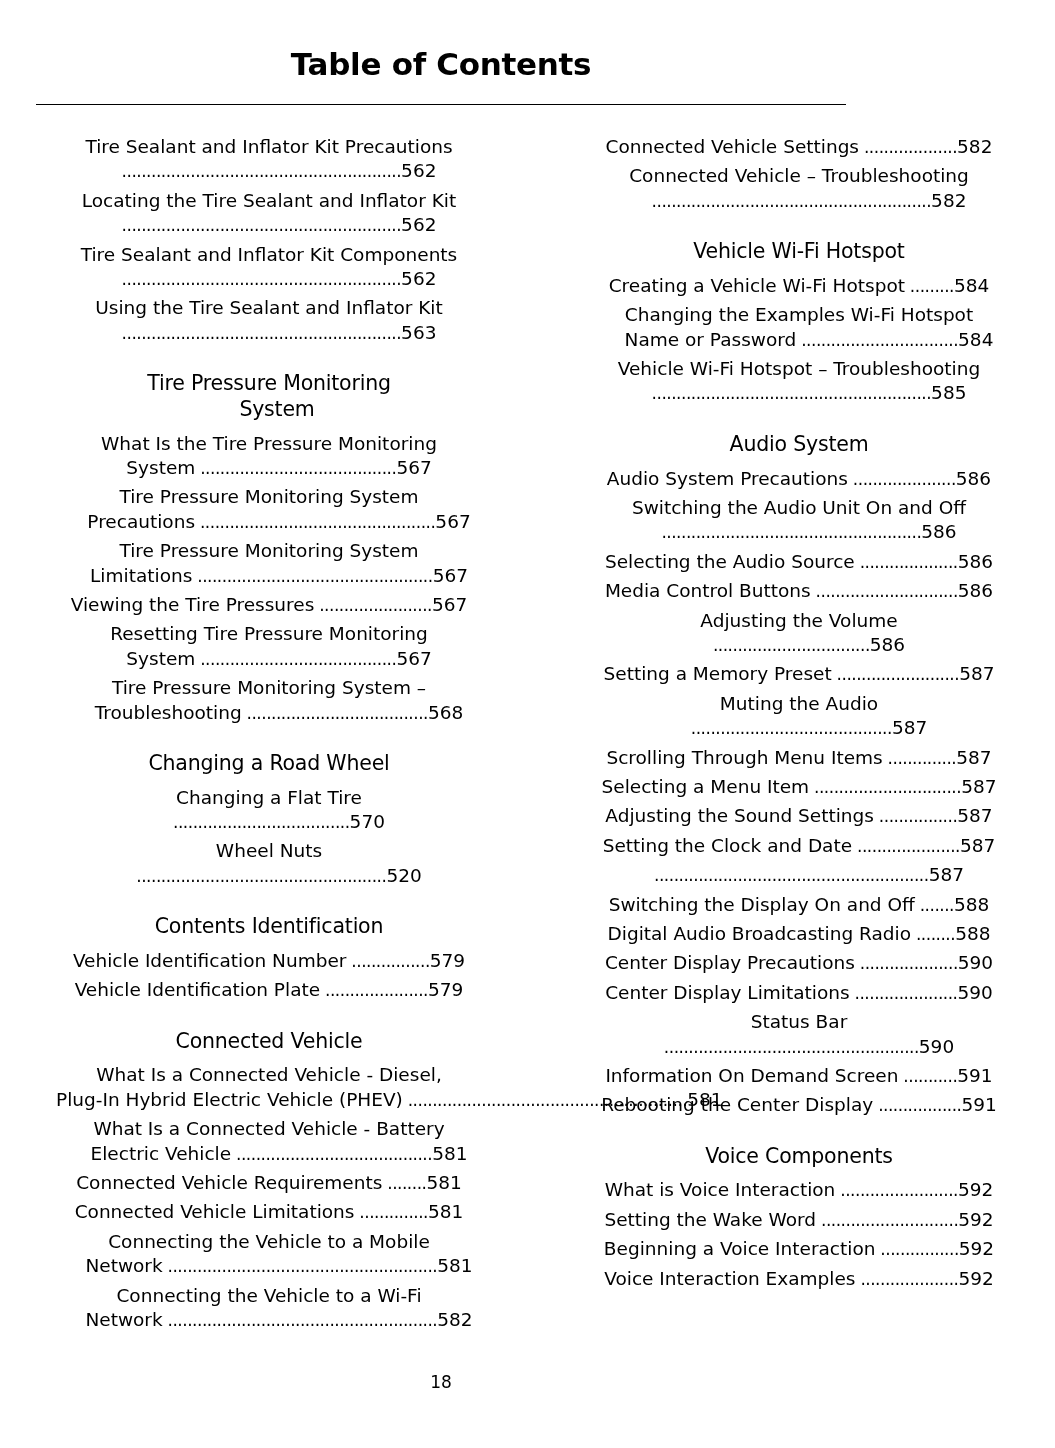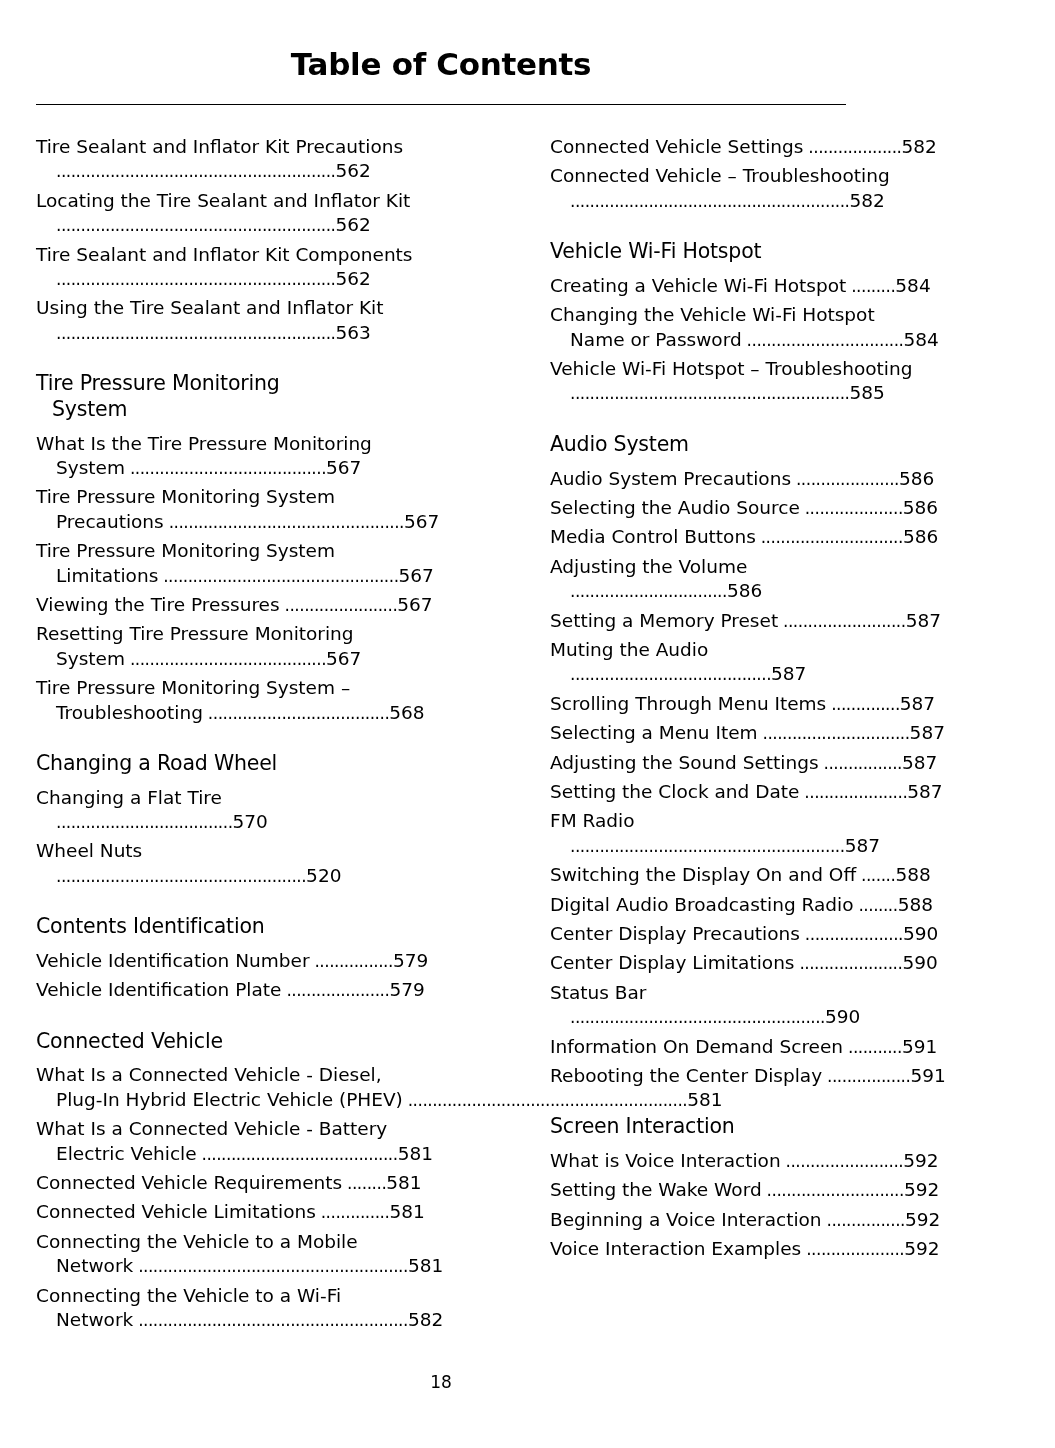--- a/index.html
+++ b/index.html
@@ -31,23 +31,24 @@
     margin: 0;
     padding-top: 46px;
   }
   .title-rule {
     border: 0;
     border-top: 1.6px solid #000;
     margin: 22px 36px 0 36px;
   }
   .columns {
     display: flex;
-    gap: 48px;
+    gap: 64px;
     padding: 30px 36px 0 36px;
     box-sizing: border-box;
+    text-align: center;
   }
   .col {
     width: 466px;
     flex: 0 0 466px;
   }
   .section-head {
     font-family: "DejaVu Sans", sans-serif;
     font-weight: normal;
     font-size: 20.5px;
     line-height: 1.25;
@@ -184,32 +185,36 @@
         </div>
         <div class="entry">
           <span class="ln"><span>Connected Vehicle – Troubleshooting</span></span>
           <span class="ln ind"><span class="dots">.........................................................</span><span class="pg">582</span></span>
         </div>
         <div class="section-head"><span>Vehicle Wi-Fi Hotspot</span></div>
         <div class="entry">
           <span class="ln"><span>Creating a Vehicle Wi-Fi Hotspot</span><span class="dots"> .........</span><span class="pg">584</span></span>
         </div>
         <div class="entry">
-          <span class="ln"><span>Changing the Vehicle Wi-Fi Hotspot</span></span>
+          <span class="ln"><span>Changing the Examples Wi-Fi Hotspot</span></span>
           <span class="ln ind"><span>Name or Password</span><span class="dots"> ................................</span><span class="pg">584</span></span>
         </div>
         <div class="entry">
           <span class="ln"><span>Vehicle Wi-Fi Hotspot – Troubleshooting</span></span>
           <span class="ln ind"><span class="dots">.........................................................</span><span class="pg">585</span></span>
         </div>
         <div class="section-head"><span>Audio System</span></div>
         <div class="entry">
           <span class="ln"><span>Audio System Precautions</span><span class="dots"> .....................</span><span class="pg">586</span></span>
         </div>
         <div class="entry">
+          <span class="ln"><span>Switching the Audio Unit On and Off</span></span>
+          <span class="ln ind"><span class="dots">.....................................................</span><span class="pg">586</span></span>
+        </div>
+        <div class="entry">
           <span class="ln"><span>Selecting the Audio Source</span><span class="dots"> ....................</span><span class="pg">586</span></span>
         </div>
         <div class="entry">
           <span class="ln"><span>Media Control Buttons</span><span class="dots"> .............................</span><span class="pg">586</span></span>
         </div>
         <div class="entry">
           <span class="ln"><span>Adjusting the Volume</span></span>
           <span class="ln ind"><span class="dots">................................</span><span class="pg">586</span></span>
         </div>
         <div class="entry">
@@ -225,21 +230,20 @@
         <div class="entry">
           <span class="ln"><span>Selecting a Menu Item</span><span class="dots"> ..............................</span><span class="pg">587</span></span>
         </div>
         <div class="entry">
           <span class="ln"><span>Adjusting the Sound Settings</span><span class="dots"> ................</span><span class="pg">587</span></span>
         </div>
         <div class="entry">
           <span class="ln"><span>Setting the Clock and Date</span><span class="dots"> .....................</span><span class="pg">587</span></span>
         </div>
         <div class="entry">
-          <span class="ln"><span>FM Radio</span></span>
           <span class="ln ind"><span class="dots">........................................................</span><span class="pg">587</span></span>
         </div>
         <div class="entry">
           <span class="ln"><span>Switching the Display On and Off</span><span class="dots"> .......</span><span class="pg">588</span></span>
         </div>
         <div class="entry">
           <span class="ln"><span>Digital Audio Broadcasting Radio</span><span class="dots"> ........</span><span class="pg">588</span></span>
         </div>
         <div class="entry">
           <span class="ln"><span>Center Display Precautions</span><span class="dots"> ....................</span><span class="pg">590</span></span>
@@ -250,21 +254,21 @@
         <div class="entry">
           <span class="ln"><span>Status Bar</span></span>
           <span class="ln ind"><span class="dots">....................................................</span><span class="pg">590</span></span>
         </div>
         <div class="entry">
           <span class="ln"><span>Information On Demand Screen</span><span class="dots"> ...........</span><span class="pg">591</span></span>
         </div>
         <div class="entry">
           <span class="ln"><span>Rebooting the Center Display</span><span class="dots"> .................</span><span class="pg">591</span></span>
         </div>
-        <div class="section-head"><span>Screen Interaction</span></div>
+        <div class="section-head"><span>Voice Components</span></div>
         <div class="entry">
           <span class="ln"><span>What is Voice Interaction</span><span class="dots"> ........................</span><span class="pg">592</span></span>
         </div>
         <div class="entry">
           <span class="ln"><span>Setting the Wake Word</span><span class="dots"> ............................</span><span class="pg">592</span></span>
         </div>
         <div class="entry">
           <span class="ln"><span>Beginning a Voice Interaction</span><span class="dots"> ................</span><span class="pg">592</span></span>
         </div>
         <div class="entry">

